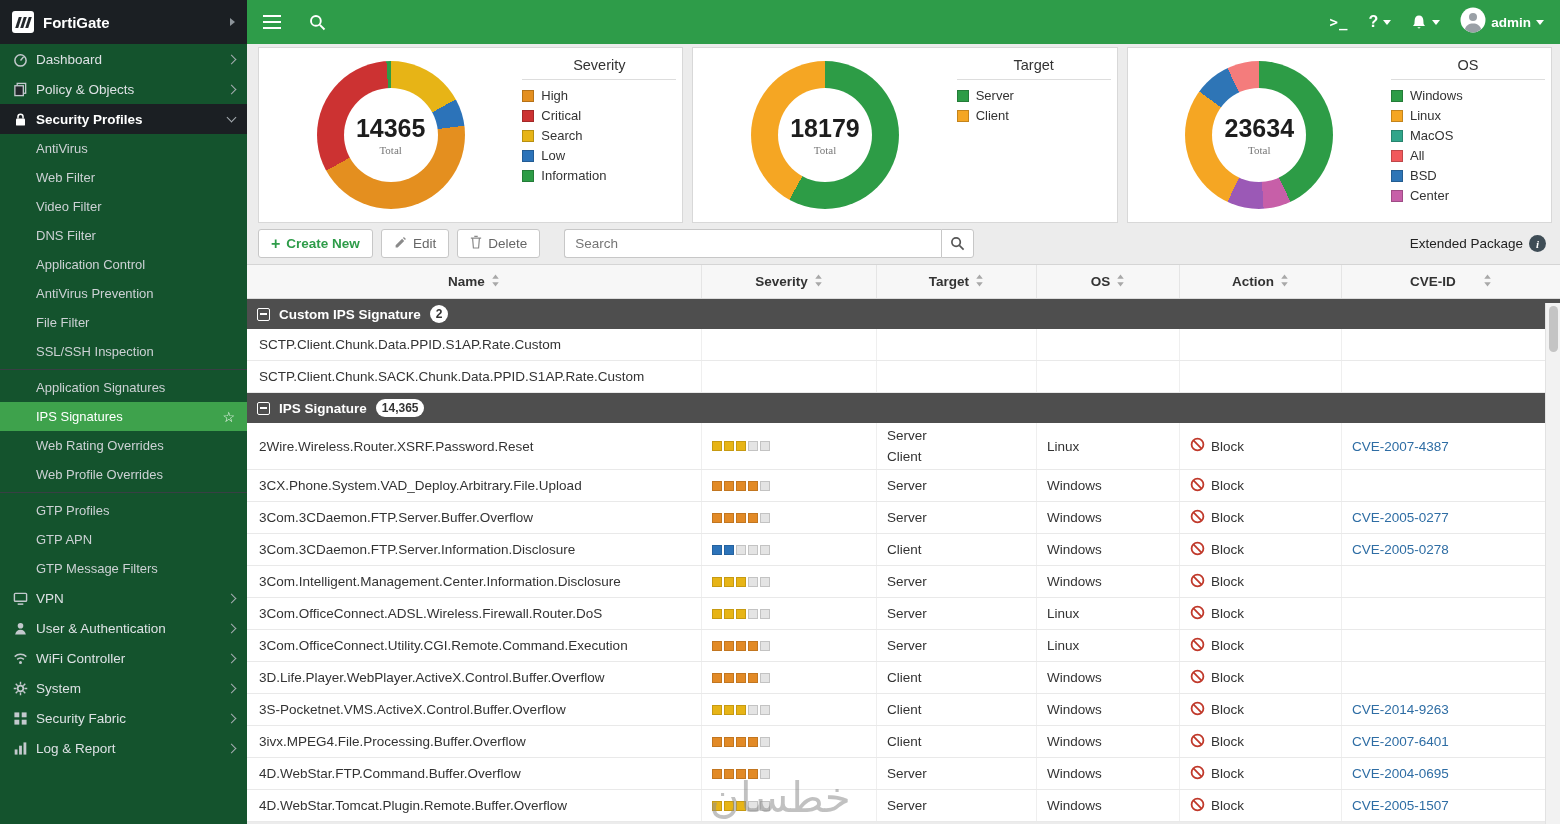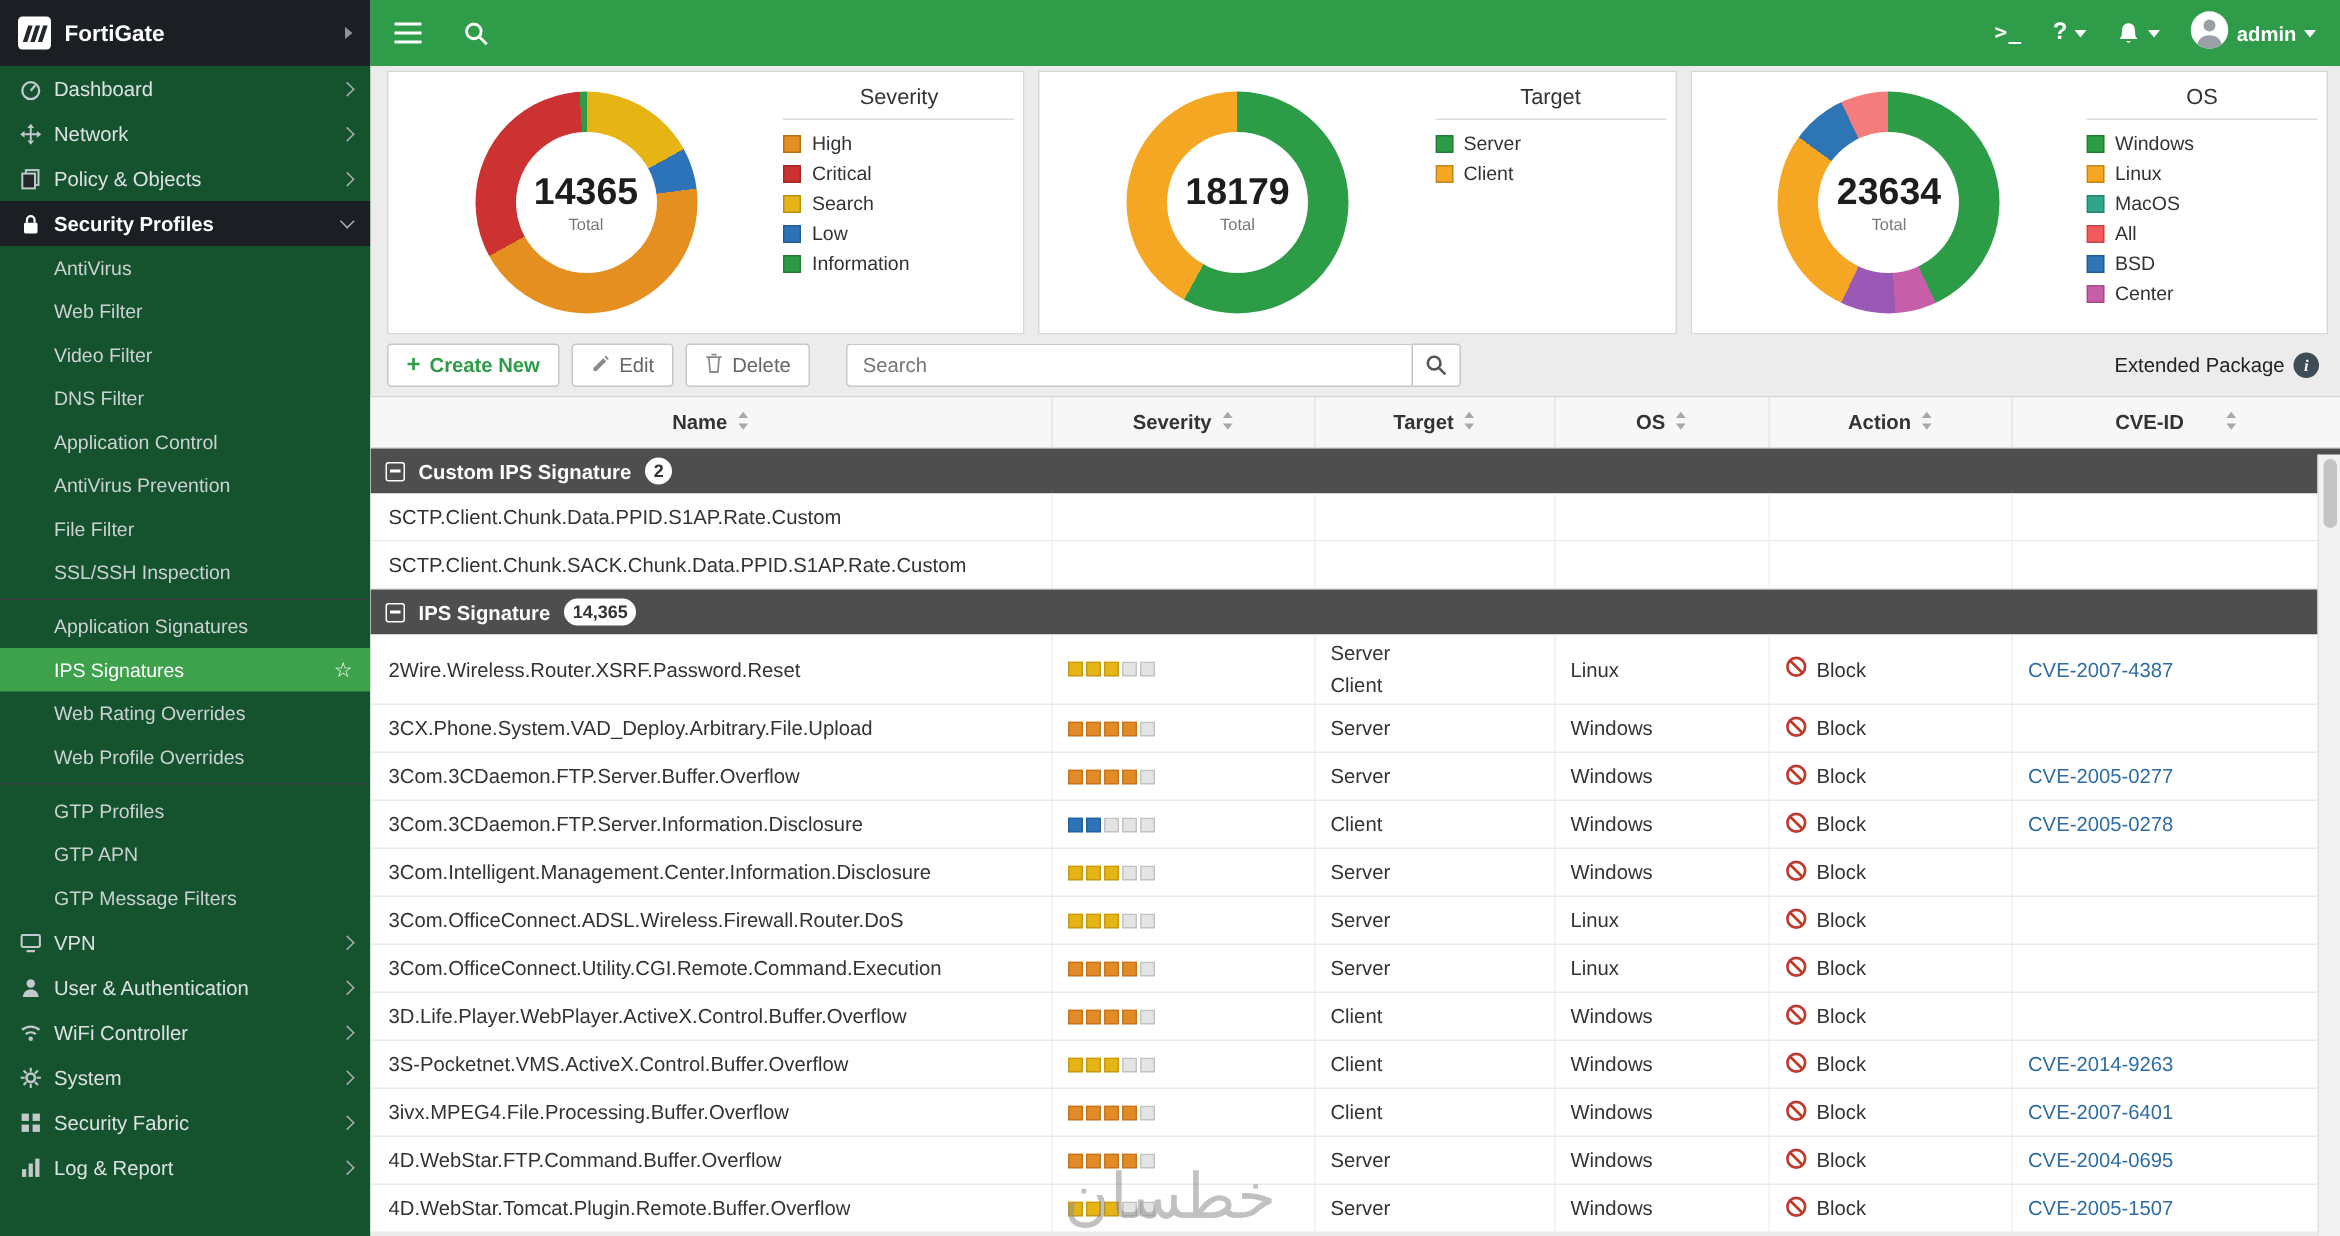--- a/index.html
+++ b/index.html
@@ -39,21 +39,21 @@
   .admin-label { font-size:13.5px; font-weight:bold; }
 
   
   .content { flex:1; position:relative; overflow:hidden; background:#ececec; }
   .charts-row { display:flex; gap:9px; padding:3px 8px 0 11px; }
   .chart-card { flex:1; height:176px; background:#fff; border:1px solid #d8d8d8; display:flex; align-items:center; }
   .donut-wrap { flex:1; display:flex; justify-content:center; }
   .donut { width:148px; height:148px; border-radius:50%; position:relative; }
   .donut-hole { position:absolute; inset:27px; border-radius:50%; background:#fff; display:flex; flex-direction:column; align-items:center; justify-content:center; }
   .donut-total { font-size:25px; font-weight:bold; color:#1d1d1d; }
-  .donut-sub { font-size:11px; color:#777; margin-top:1px; }
+  .donut-sub { font-size:11px; color:#777; margin-top:1px;font-family:Liberation Serif, serif; }
   .legend { width:160px; flex-shrink:0; align-self:flex-start; margin-top:9px; padding-right:6px; }
   .legend-title { text-align:center; font-size:14.5px; color:#333; padding-bottom:6px; border-bottom:1px solid #ddd; margin-bottom:8px; }
   .legend-item { display:flex; align-items:center; gap:7px; font-size:13px; color:#333; margin-bottom:5px; }
   .legend-sq { width:12px; height:12px; flex-shrink:0; box-shadow:inset 0 0 0 1px rgba(0,0,0,.2); }
 
   
   .toolbar { height:41px; display:flex; align-items:center; padding:0 14px 0 11px; gap:8px; }
   .btn { height:29px; background:#fff; border:1px solid #c7c7c7; border-radius:3px; display:inline-flex; align-items:center; gap:6px; padding:0 12px; font-size:13.5px; color:#666; cursor:pointer; white-space:nowrap; }
   .btn-create { color:#2e9c49; font-weight:bold; }
   .plus-glyph { font-size:16px; font-weight:bold; line-height:1; }
@@ -105,30 +105,20 @@
     </div>
     <nav id="sidebar-nav">
         <div class="nav-item">
           <span class="nav-icon">
             <svg width="15" height="15" viewBox="0 0 16 16">
               <circle cx="8" cy="9" r="6" fill="none" stroke="currentColor" stroke-width="1.6"></circle>
               <line x1="8" y1="9" x2="11.2" y2="5.2" stroke="currentColor" stroke-width="1.6"></line>
             </svg>
           </span>
           <span>Dashboard</span>
-          <span class="chev chev-right"></span>
-        </div>
-        <div class="nav-item">
-          <span class="nav-icon">
-            <svg width="15" height="15" viewBox="0 0 16 16">
-              <path d="M8 0.5 10.4 3.6H5.6zM8 15.5 5.6 12.4h4.8zM0.5 8 3.6 5.6v4.8zM15.5 8 12.4 10.4V5.6z" fill="currentColor"></path>
-              <path d="M8 3.5v9M3.5 8h9" stroke="currentColor" stroke-width="1.4"></path>
-            </svg>
-          </span>
-          <span>Network</span>
           <span class="chev chev-right"></span>
         </div>
         <div class="nav-item">
           <span class="nav-icon">
             <svg width="15" height="15" viewBox="0 0 16 16">
               <rect x="4.5" y="1.5" width="9" height="10.5" fill="none" stroke="currentColor" stroke-width="1.4"></rect>
               <rect x="2" y="4" width="9" height="10.5" fill="#24282c" stroke="currentColor" stroke-width="1.4"></rect>
             </svg>
           </span>
           <span>Policy &amp; Objects</span>

